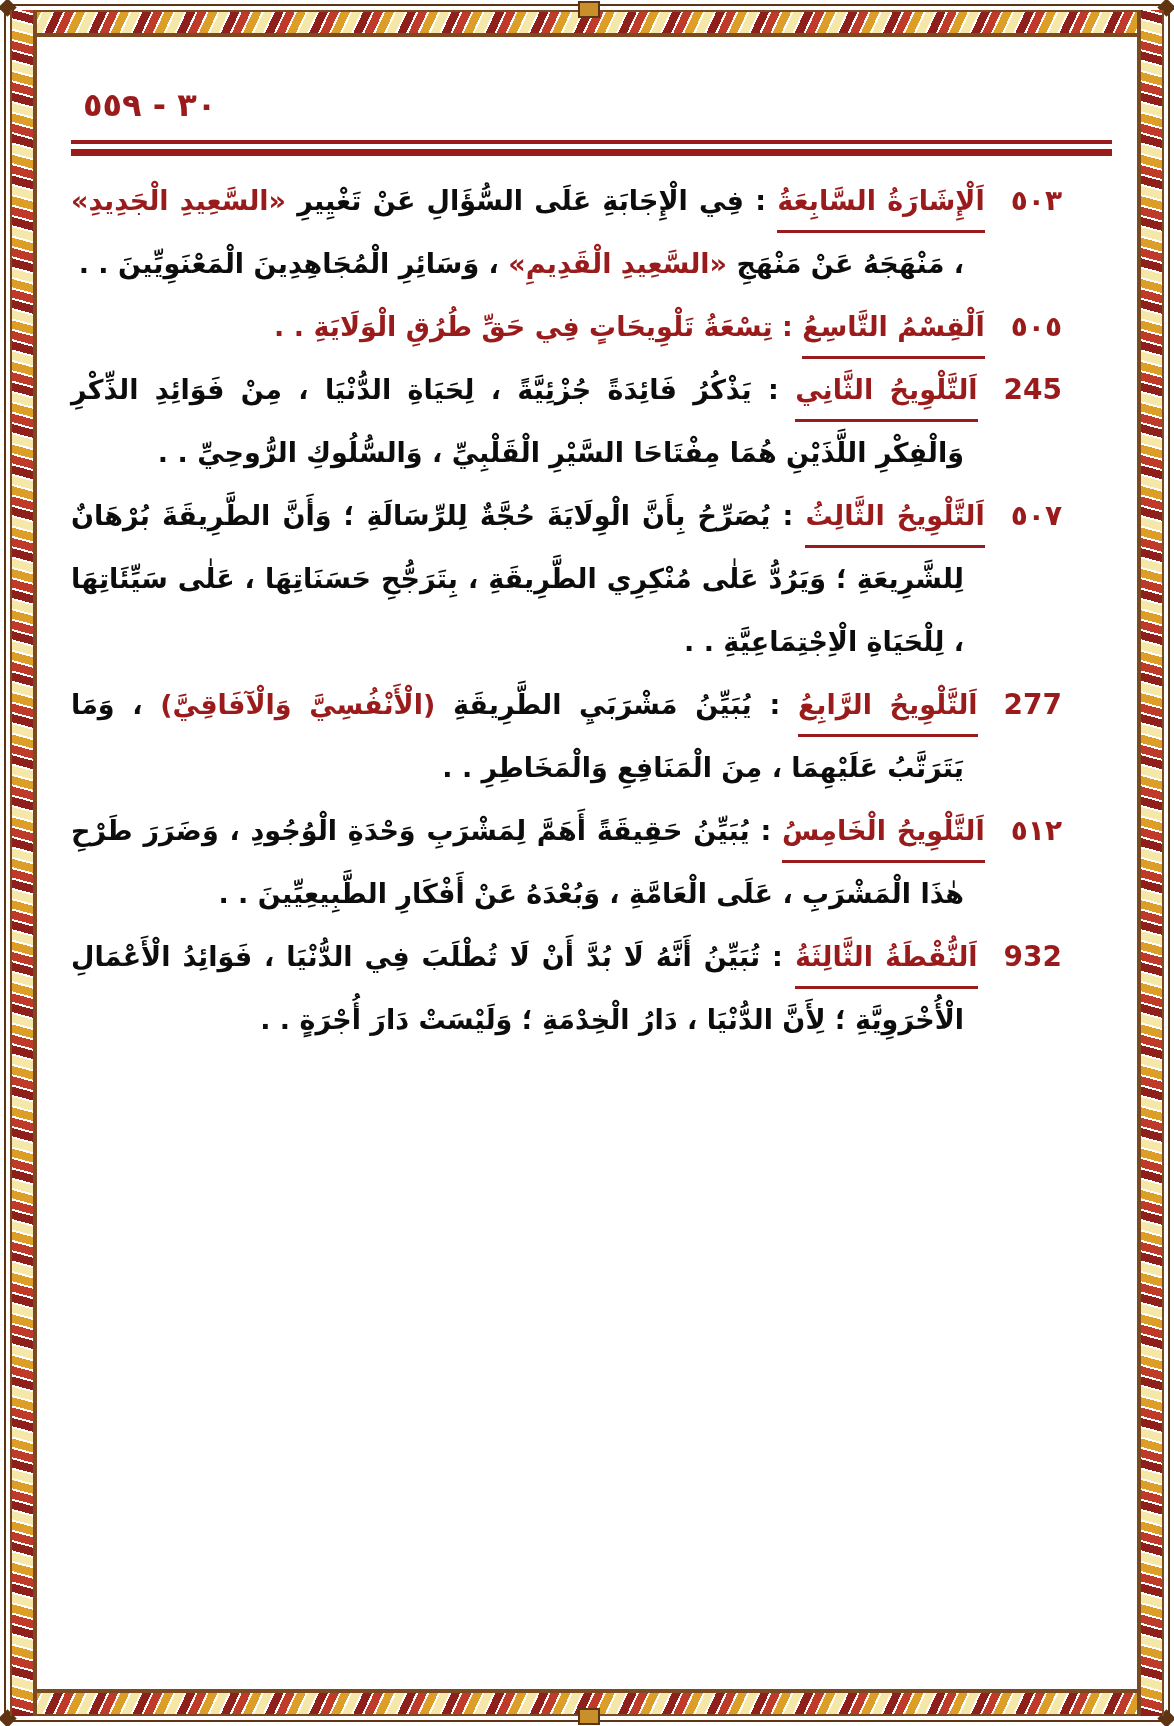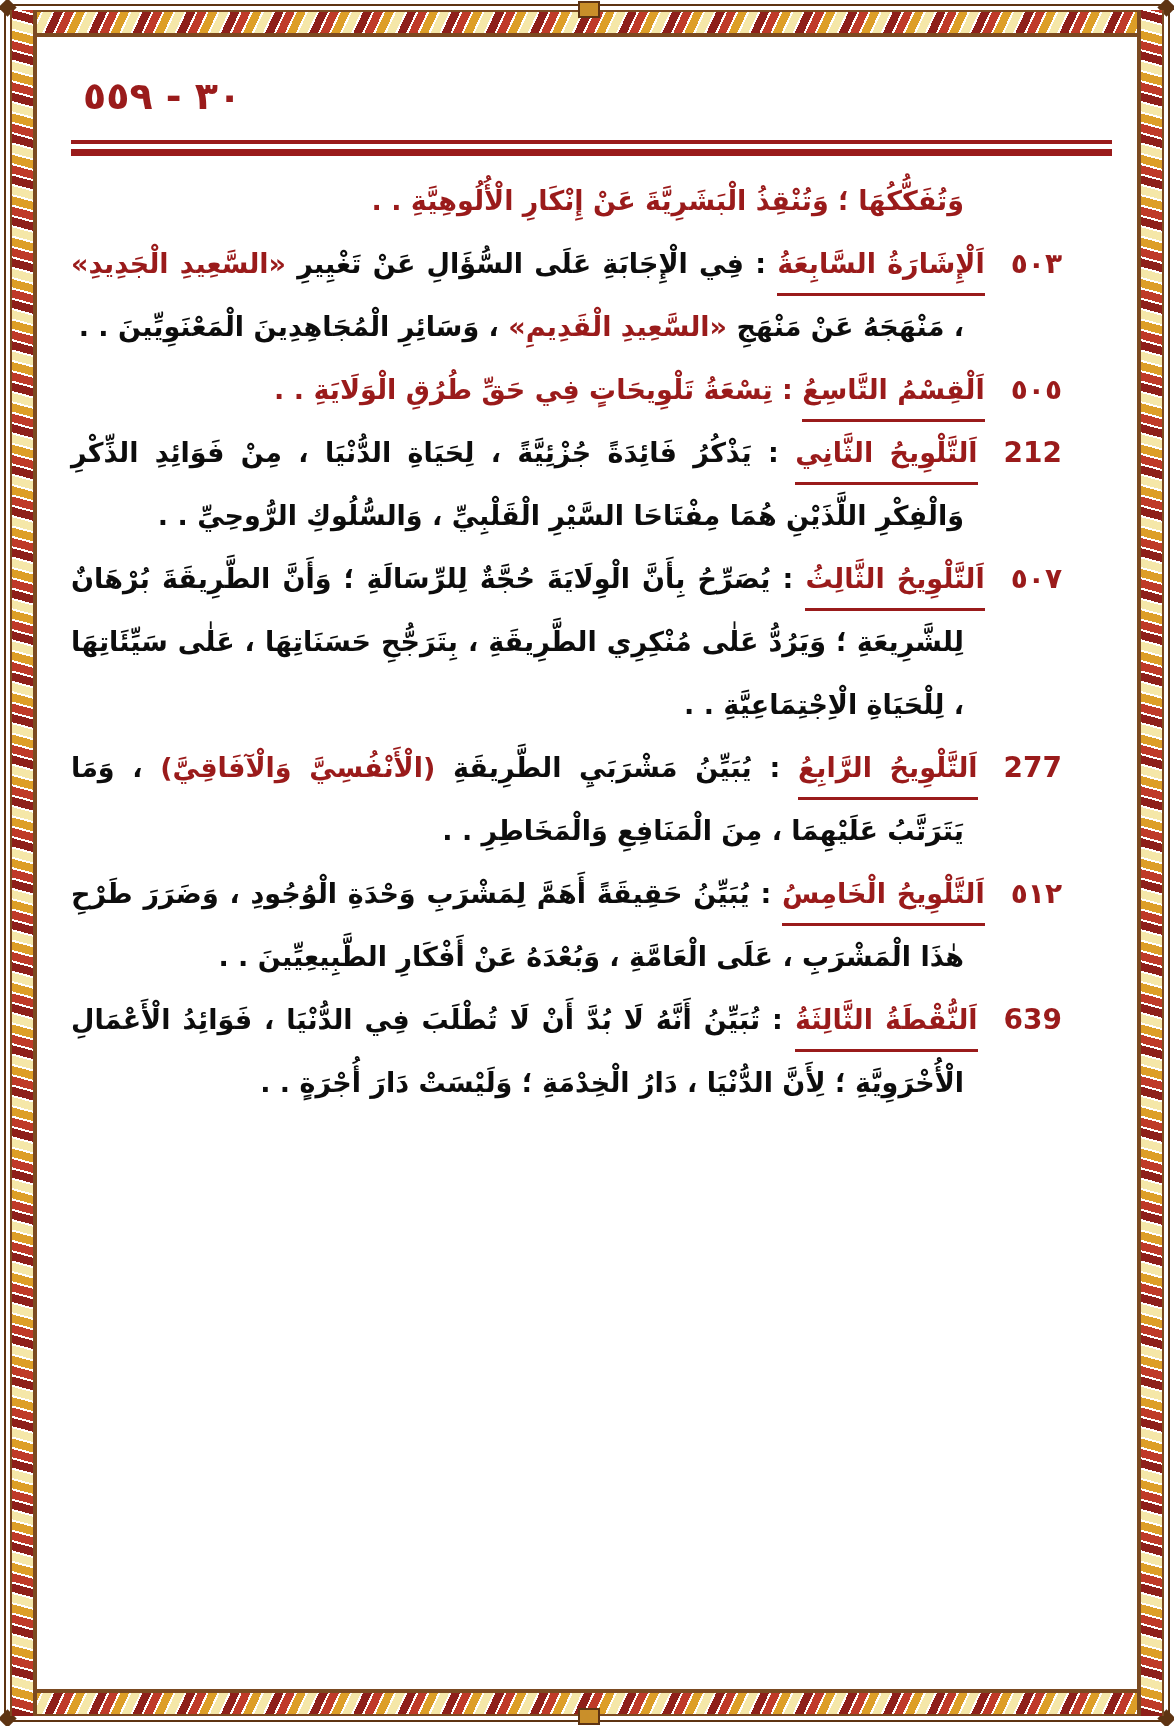--- a/index.html
+++ b/index.html
@@ -34,21 +34,21 @@
   .band.left{left:10px;border-left:2px solid var(--brown);border-right:4px solid var(--brown);}
   .band.right{right:10px;border-right:2px solid var(--brown);border-left:4px solid var(--brown);}
   .center-ornament{position:absolute;left:578px;width:18px;height:13px;background:#c98f2a;border:2px solid var(--brown-dark);}
   .center-ornament.top{top:1px;}
   .center-ornament.bottom{bottom:1px;}
 
   
   .content{position:absolute;left:71px;top:66px;width:1041px;}
   .header{position:relative;height:74px;}
   .title{margin:0 50px 0 0;text-align:center;font-size:34px;font-weight:bold;color:var(--red);direction:rtl;}
-  .pagenum{position:absolute;left:12px;top:8px;font-size:38px;font-weight:bold;color:var(--red);direction:rtl;letter-spacing:2px;}
+  .pagenum{position:absolute;left:12px;top:20px;font-size:32px;font-weight:bold;color:var(--red);direction:rtl;letter-spacing:2px;}
   .rule{height:5px;border-top:4px solid var(--red);border-bottom:7px solid var(--red);}
 
   .body{direction:rtl;margin:13px 50px 0 0;font-size:27px;font-weight:bold;line-height:63px;color:var(--ink);}
   .intro{padding-right:98px;text-align:right;color:var(--red);margin:0;}
   .item{padding-right:98px;text-indent:-98px;text-align:justify;margin:0;}
   .num{color:var(--red);margin-left:26px;letter-spacing:5px;font-size:28px;white-space:nowrap;}
   .heading{color:var(--red);border-bottom:3px solid var(--red);padding-bottom:14px;}
   .seg-red{color:var(--red);}
   .seg-black{color:var(--ink);}
 </style>
@@ -71,37 +71,36 @@
 
   <div class="content">
 
     <div class="header">
       <div class="pagenum">٣٠ - ٥٥٩</div>
     </div>
 
     <div class="rule"></div>
 
     <div class="body">
-      <p class="intro">وَتُفَكُّكُهَا ؛ وَتُنْقِذُ الْبَشَرِيَّةَ عَنْ إِنْكَارِ الْأُلُوهِيَّةِ . .</p>
       <div>
   <p class="item"><span class="num">٥٠٣</span><span class="heading">اَلْإِشَارَةُ السَّابِعَةُ</span><span><span class="seg-black"> : </span><span class="seg-black">فِي الْإِجَابَةِ عَلَى السُّؤَالِ عَنْ تَغْيِيرِ </span><span class="seg-red">«السَّعِيدِ الْجَدِيدِ»</span><span class="seg-black"> ، مَنْهَجَهُ عَنْ مَنْهَجِ </span><span class="seg-red">«السَّعِيدِ الْقَدِيمِ»</span><span class="seg-black"> ، وَسَائِرِ الْمُجَاهِدِينَ الْمَعْنَوِيِّينَ . .</span></span></p>
 
   <p class="item"><span class="num">٥٠٥</span><span class="heading">اَلْقِسْمُ التَّاسِعُ</span><span><span class="seg-red"> : تِسْعَةُ تَلْوِيحَاتٍ فِي حَقِّ طُرُقِ الْوَلَايَةِ . .</span></span></p>
 
 
-  <p class="item"><span class="num">212</span><span class="heading">اَلتَّلْوِيحُ الثَّانِي</span><span><span class="seg-black"> : </span><span class="seg-black">يَذْكُرُ فَائِدَةً جُزْئِيَّةً ، لِحَيَاةِ الدُّنْيَا ، مِنْ فَوَائِدِ الذِّكْرِ وَالْفِكْرِ اللَّذَيْنِ هُمَا مِفْتَاحَا السَّيْرِ الْقَلْبِيِّ ، وَالسُّلُوكِ الرُّوحِيِّ . .</span></span></p>
+  <p class="item"><span class="num">245</span><span class="heading">اَلتَّلْوِيحُ الثَّانِي</span><span><span class="seg-black"> : </span><span class="seg-black">يَذْكُرُ فَائِدَةً جُزْئِيَّةً ، لِحَيَاةِ الدُّنْيَا ، مِنْ فَوَائِدِ الذِّكْرِ وَالْفِكْرِ اللَّذَيْنِ هُمَا مِفْتَاحَا السَّيْرِ الْقَلْبِيِّ ، وَالسُّلُوكِ الرُّوحِيِّ . .</span></span></p>
 
   <p class="item"><span class="num">٥٠٧</span><span class="heading">اَلتَّلْوِيحُ الثَّالِثُ</span><span><span class="seg-black"> : </span><span class="seg-black">يُصَرِّحُ بِأَنَّ الْوِلَايَةَ حُجَّةٌ لِلرِّسَالَةِ ؛ وَأَنَّ الطَّرِيقَةَ بُرْهَانٌ لِلشَّرِيعَةِ ؛ وَيَرُدُّ عَلٰى مُنْكِرِي الطَّرِيقَةِ ، بِتَرَجُّحِ حَسَنَاتِهَا ، عَلٰى سَيِّئَاتِهَا ، لِلْحَيَاةِ الْاِجْتِمَاعِيَّةِ . .</span></span></p>
 
   <p class="item"><span class="num">277</span><span class="heading">اَلتَّلْوِيحُ الرَّابِعُ</span><span><span class="seg-black"> : </span><span class="seg-black">يُبَيِّنُ مَشْرَبَيِ الطَّرِيقَةِ </span><span class="seg-red">(الْأَنْفُسِيَّ وَالْآفَاقِيَّ)</span><span class="seg-black"> ، وَمَا يَتَرَتَّبُ عَلَيْهِمَا ، مِنَ الْمَنَافِعِ وَالْمَخَاطِرِ . .</span></span></p>
 
   <p class="item"><span class="num">٥١٢</span><span class="heading">اَلتَّلْوِيحُ الْخَامِسُ</span><span><span class="seg-black"> : </span><span class="seg-black">يُبَيِّنُ حَقِيقَةً أَهَمَّ لِمَشْرَبِ وَحْدَةِ الْوُجُودِ ، وَضَرَرَ طَرْحِ هٰذَا الْمَشْرَبِ ، عَلَى الْعَامَّةِ ، وَبُعْدَهُ عَنْ أَفْكَارِ الطَّبِيعِيِّينَ . .</span></span></p>
 
 
 
 
-  <p class="item"><span class="num">639</span><span class="heading">اَلنُّقْطَةُ الثَّالِثَةُ</span><span><span class="seg-black"> : </span><span class="seg-black">تُبَيِّنُ أَنَّهُ لَا بُدَّ أَنْ لَا تُطْلَبَ فِي الدُّنْيَا ، فَوَائِدُ الْأَعْمَالِ الْأُخْرَوِيَّةِ ؛ لِأَنَّ الدُّنْيَا ، دَارُ الْخِدْمَةِ ؛ وَلَيْسَتْ دَارَ أُجْرَةٍ . .</span></span></p>
+  <p class="item"><span class="num">932</span><span class="heading">اَلنُّقْطَةُ الثَّالِثَةُ</span><span><span class="seg-black"> : </span><span class="seg-black">تُبَيِّنُ أَنَّهُ لَا بُدَّ أَنْ لَا تُطْلَبَ فِي الدُّنْيَا ، فَوَائِدُ الْأَعْمَالِ الْأُخْرَوِيَّةِ ؛ لِأَنَّ الدُّنْيَا ، دَارُ الْخِدْمَةِ ؛ وَلَيْسَتْ دَارَ أُجْرَةٍ . .</span></span></p>
 </div>
     </div>
 
   </div>
 
 </div>
 
 </body></html>

